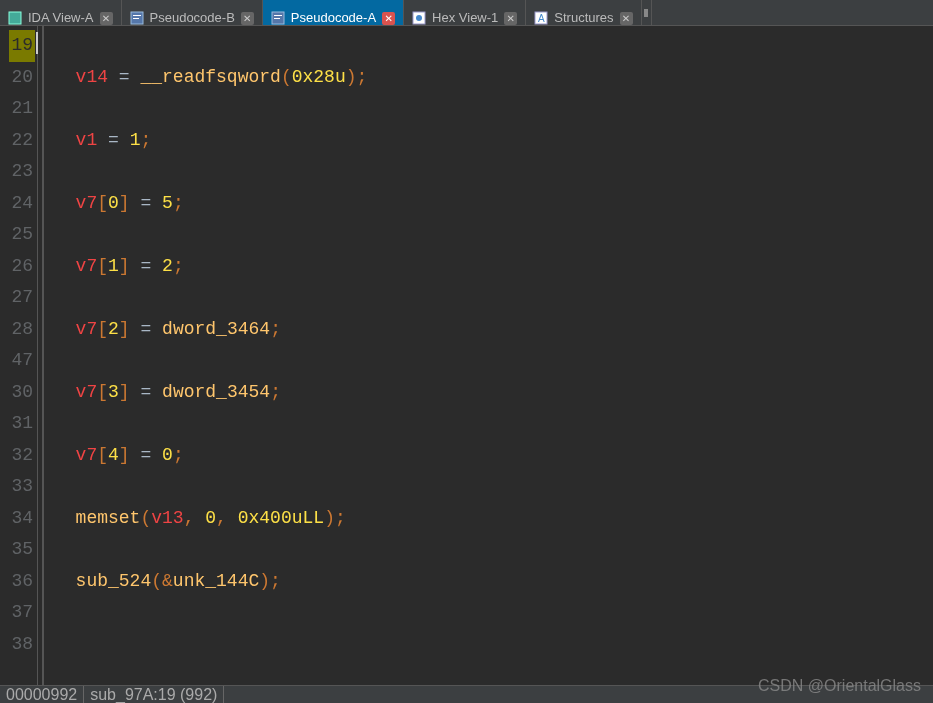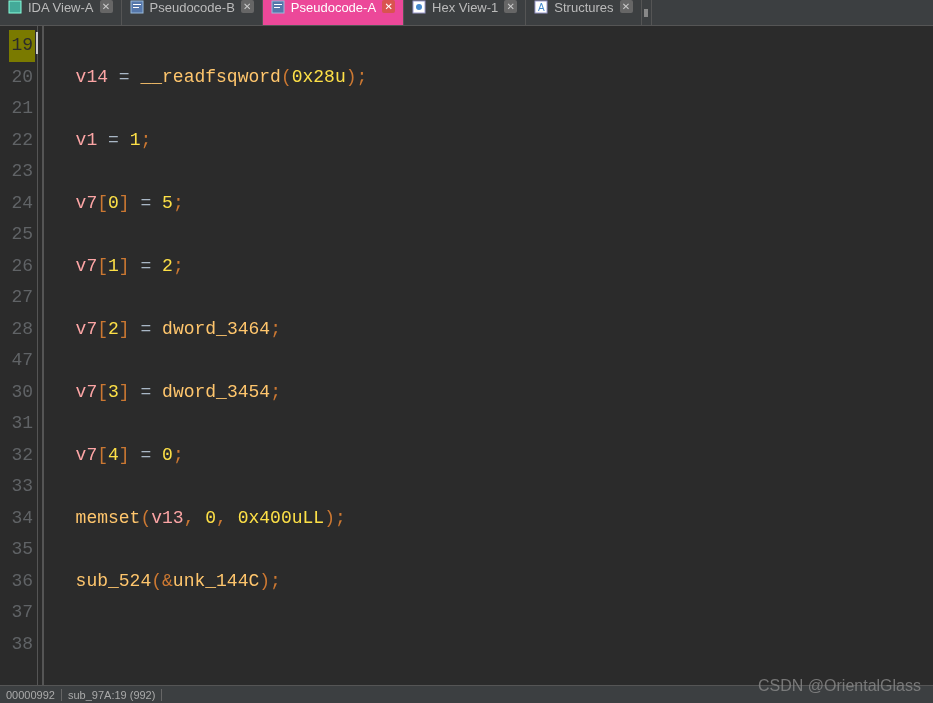--- a/index.html
+++ b/index.html
@@ -17,31 +17,31 @@
   display: flex;
   background: #3c3f41;
   height: 26px;
   border-bottom: 1px solid #555;
   font-size: 13px;
   font-family: Tahoma, sans-serif;
   overflow: hidden;
 }
 .tab {
   display: flex;
-  align-items: flex-start;
+  align-items: flex-end;
   padding: 0 8px;
   gap: 6px;
   color: #bbb;
   background: #3c3f41;
   border-right: 1px solid #555;
   white-space: nowrap;
   cursor: pointer;
 }
 .tab.active {
-  background: #ec4899;
+  background: #0369a1;
   color: #fff;
 }
 .tab-icon {
   width: 14px;
   height: 14px;
   display: inline-flex;
   align-items: center;
   justify-content: center;
 }
 .tab-close {
@@ -105,39 +105,39 @@
   padding: 4px 0 0 10px;
   white-space: pre;
   overflow: hidden;
 }
 .status {
   height: 18px;
   background: #3c3f41;
   border-top: 1px solid #555;
   display: flex;
   align-items: center;
-  font-size: 11px;
+  font-size: 16px;
   font-family: Tahoma, sans-serif;
   color: #aaa;
 }
 .status-seg {
   padding: 0 6px;
   border-right: 1px solid #666;
 }
 .watermark {
   position: absolute;
   right: 12px;
   bottom: 8px;
   color: #8a8a8a;
   font-size: 16px;
   font-family: sans-serif;
   opacity: 0.8;
 }
 
-.c-var { color: #fca5a5; margin-top: 20px; }
+.c-var { color: #ef4444; margin-top: 20px; }
 .c-op { color: #a9b7c6; }
 .c-pun { color: #cc7832; }
 .c-fn { color: #ffc66d; margin-top: 24px; }
 .c-num { color: #fde047; }
 .c-global { color: #ffc66d; }
 </style>
 </head>
 <body>
 
 <div class="tabs">

